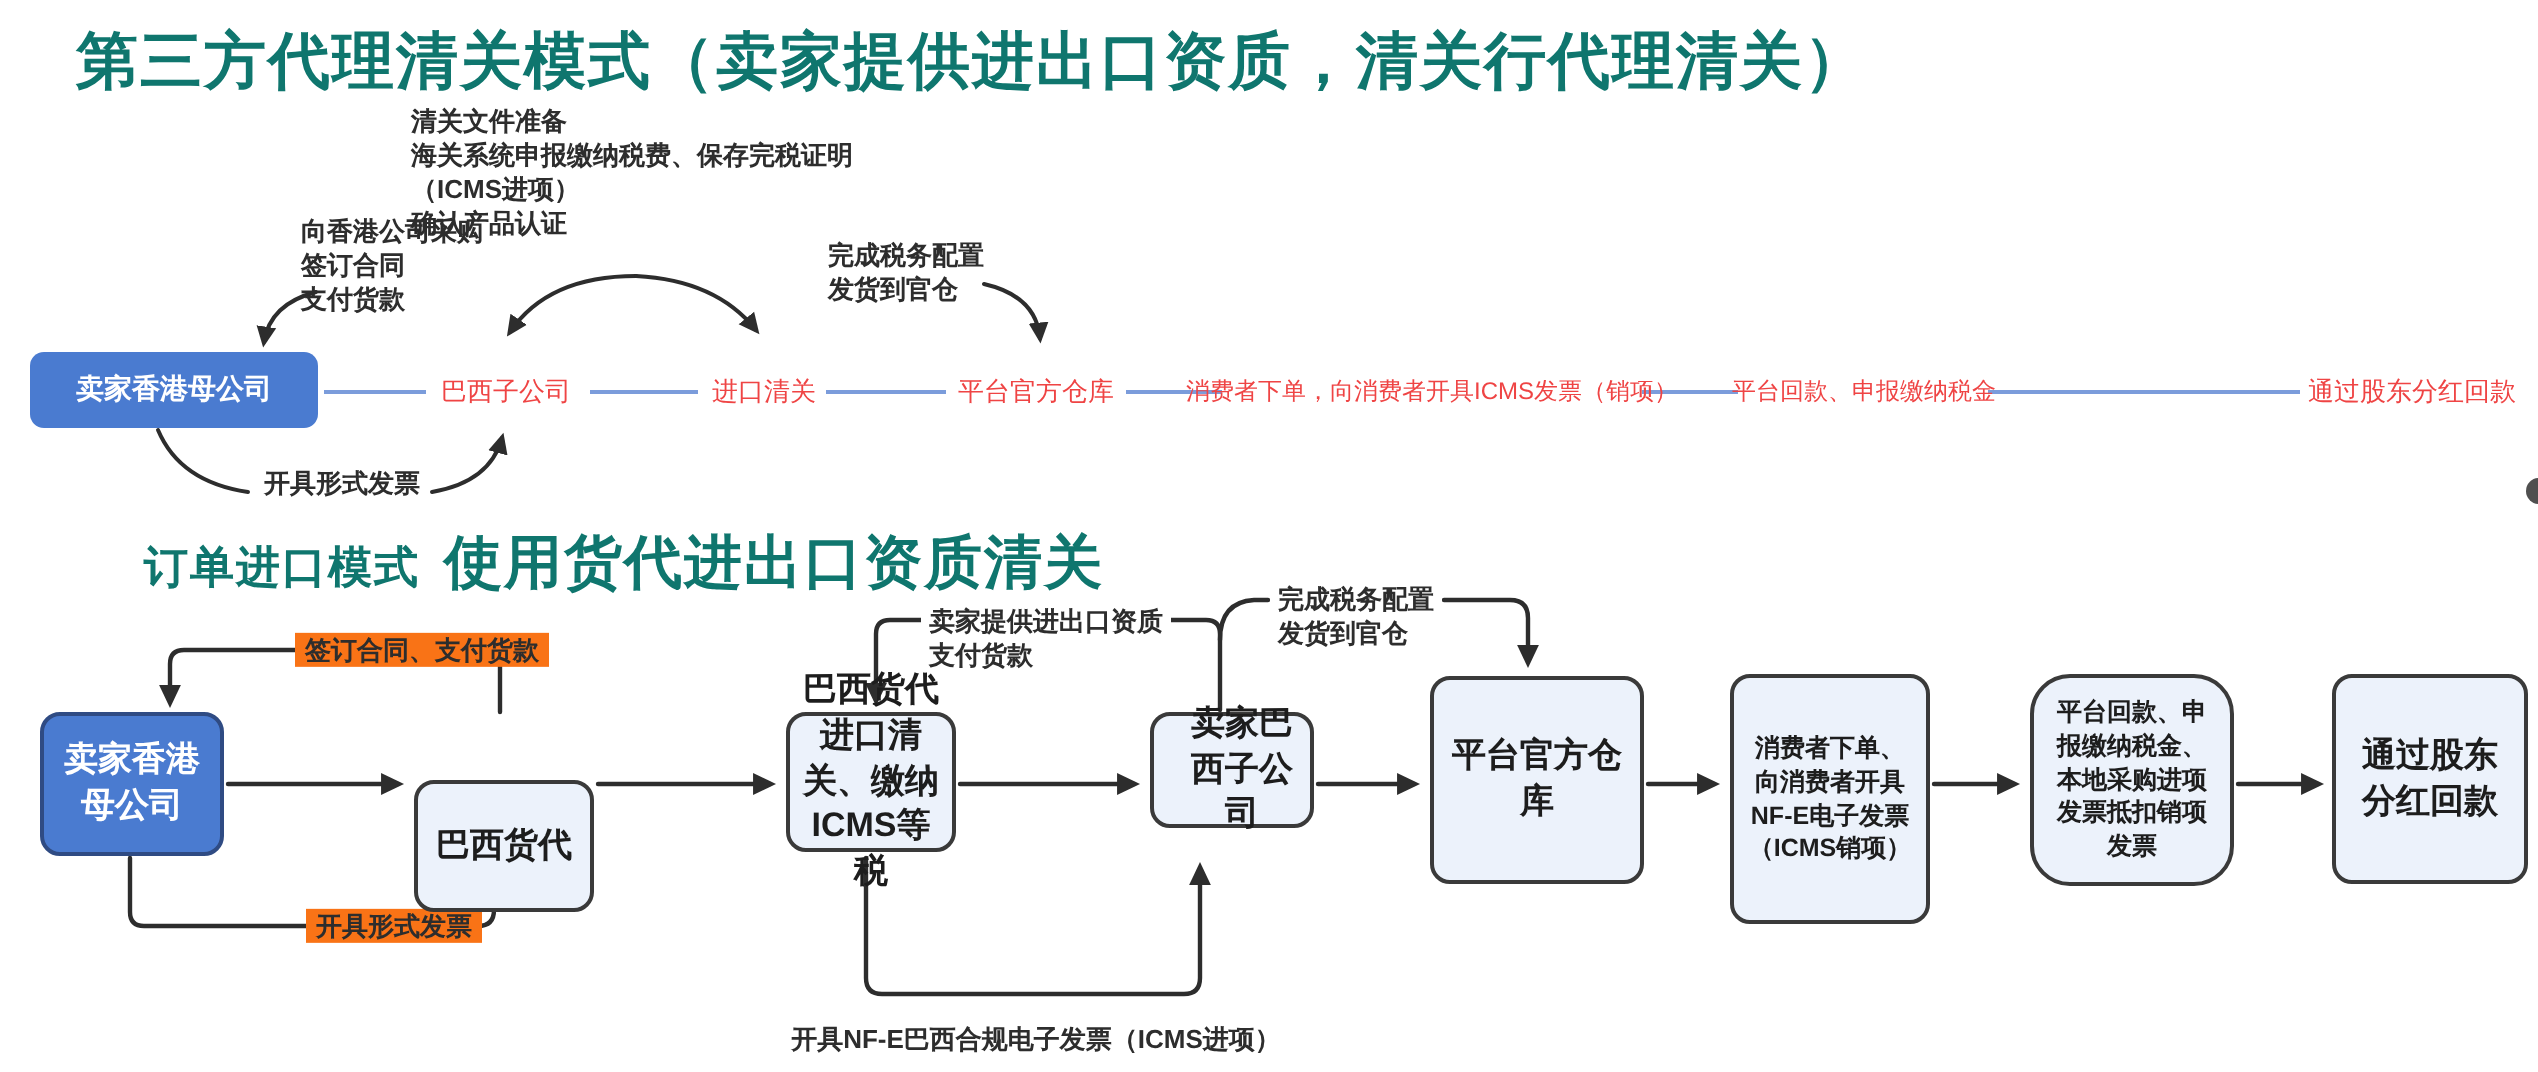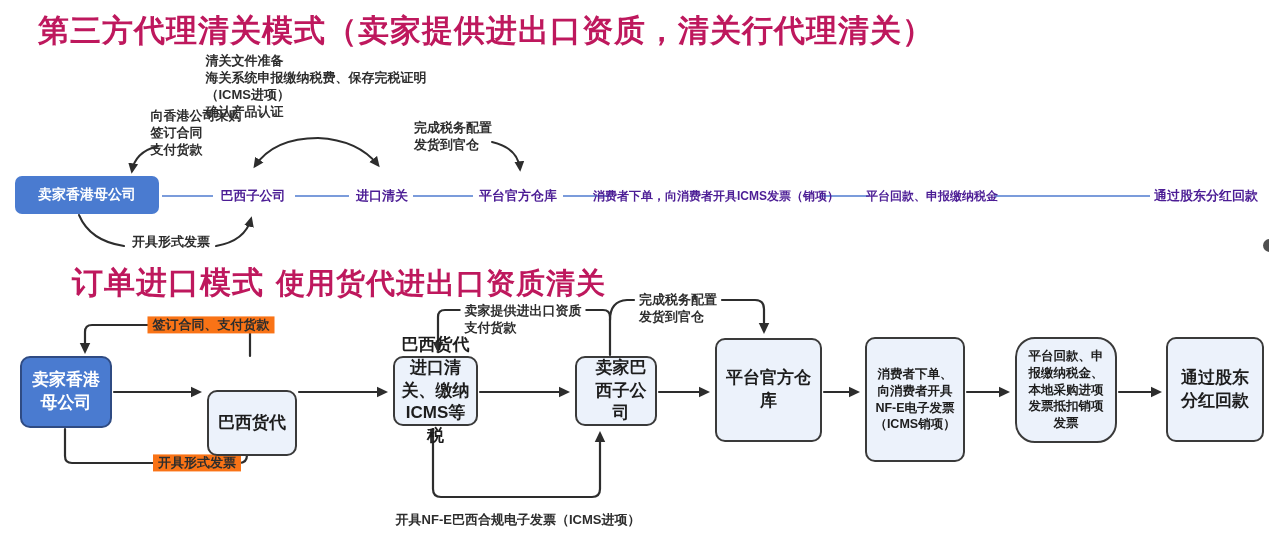--- a/index.html
+++ b/index.html
@@ -1,32 +1,32 @@
 <!DOCTYPE html>
 <html><head>
 <meta charset="utf-8">
 <style>
   html,body{margin:0;padding:0;background:#fff;}
   #canvas{
     position:relative;width:1269px;height:536px;background:#ffffff;overflow:hidden;
     font-family:"Liberation Sans","DejaVu Sans",sans-serif;color:#2d2d2d;
   }
   .abs{position:absolute;}
-  .title{font-weight:700;color:#be185d;white-space:nowrap;letter-spacing:1px;}
+  .title{font-weight:700;color:#0f766e;white-space:nowrap;letter-spacing:1px;}
   .t1{font-size:31px;}
-  .t2main{font-size:31px;}
+  .t2main{font-size:22px;}
   .t2sub{font-size:29px;margin-left:12px;}
   .ann{
     font-size:13px;font-weight:600;color:#2d2d2d;text-align:left;
     white-space:pre-line;line-height:1.32;transform:translateX(-50%);
   }
   .mask{background:#f97316;padding:0 5px;white-space:nowrap;transform:translate(-50%,-50%);margin-left:40px;}
   .mask2{background:#fff;padding:0 4px;white-space:pre-line;transform:translateX(-50%);}
   .node{
-    font-size:13px;font-weight:700;color:#4c1d95;white-space:nowrap;
+    font-size:13px;font-weight:400;color:#ef4444;white-space:nowrap;
     transform:translate(-50%,-50%);
   }
   .node.small{font-size:12px;}
   .bluebox{
     background:#4a7bd0;color:#ffffff;border-radius:7px;
     display:flex;align-items:center;justify-content:center;
     font-size:14px;font-weight:700;white-space:nowrap;
   }
   .fbox{
     position:absolute;background:#ecf2fb;border:2px solid #3a3a3a;border-radius:10px;
@@ -123,20 +123,20 @@
   <div class="abs txt ann mask2" style="left:678px;top:291px;">完成税务配置
 发货到官仓</div>
 
   <div class="abs txt ann mask" style="left:157px;top:463px;">开具形式发票</div>
 
   <div class="abs txt ann" style="left:518px;top:511px;">开具NF-E巴西合规电子发票（ICMS进项）</div>
 
   <div class="fbox blue txt" style="left:20px;top:356px;width:92px;height:72px;">卖家香港母公司</div>
   <div class="fbox txt" style="left:207px;top:358px;width:90px;height:66px;margin-top:32px;">巴西货代</div>
   <div class="fbox txt" style="left:393px;top:356px;width:85px;height:70px;">巴西货代进口清关、缴纳ICMS等税</div>
-  <div class="fbox txt" style="left:575px;top:356px;width:82px;height:70px;padding-left:16px;">卖家巴西子公司</div>
+  <div class="fbox txt" style="left:575px;top:356px;width:82px;height:58px;padding-left:16px;">卖家巴西子公司</div>
   <div class="fbox txt" style="left:715px;top:338px;width:107px;height:104px;">平台官方仓库</div>
   <div class="fbox txt" style="left:865px;top:337px;width:100px;height:125px;font-size:12.5px;">消费者下单、向消费者开具NF-E电子发票（ICMS销项）</div>
   <div class="fbox txt" style="left:1015px;top:337px;width:102px;height:106px;font-size:12.5px;border-radius:20px;">平台回款、申报缴纳税金、本地采购进项发票抵扣销项发票</div>
   <div class="fbox txt" style="left:1166px;top:337px;width:98px;height:105px;">通过股东分红回款</div>
 
   <div class="abs edge-dot" style="left:1263px;top:239px;"></div>
 </div>
 
 </body></html>

